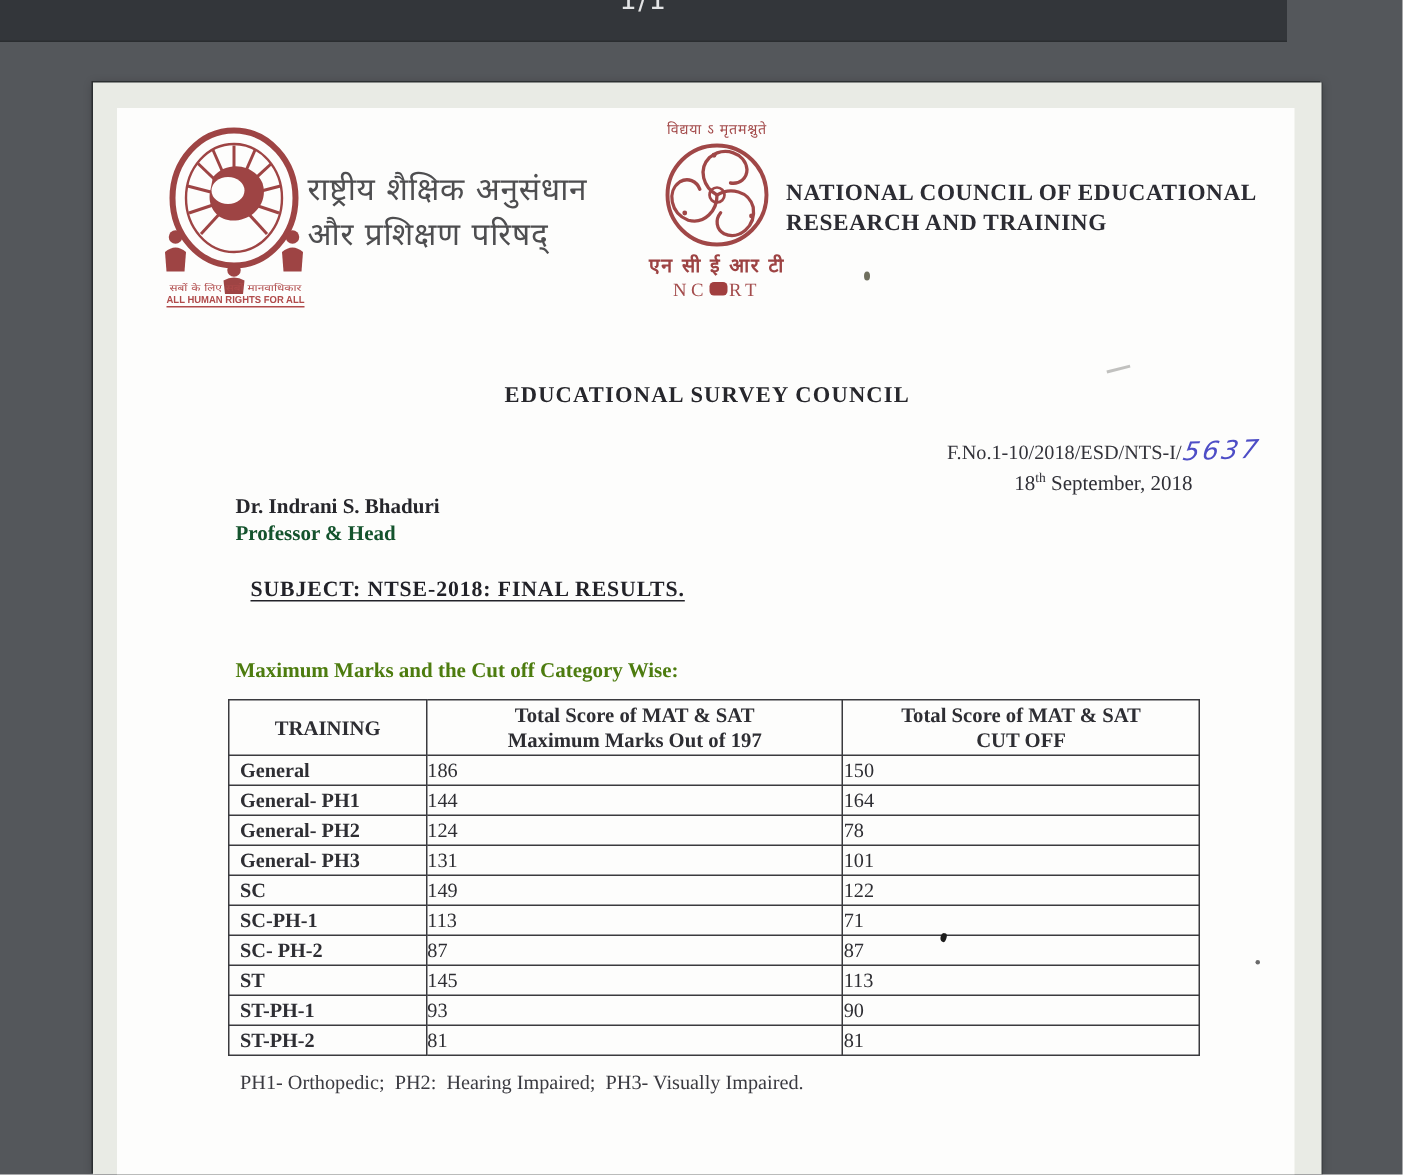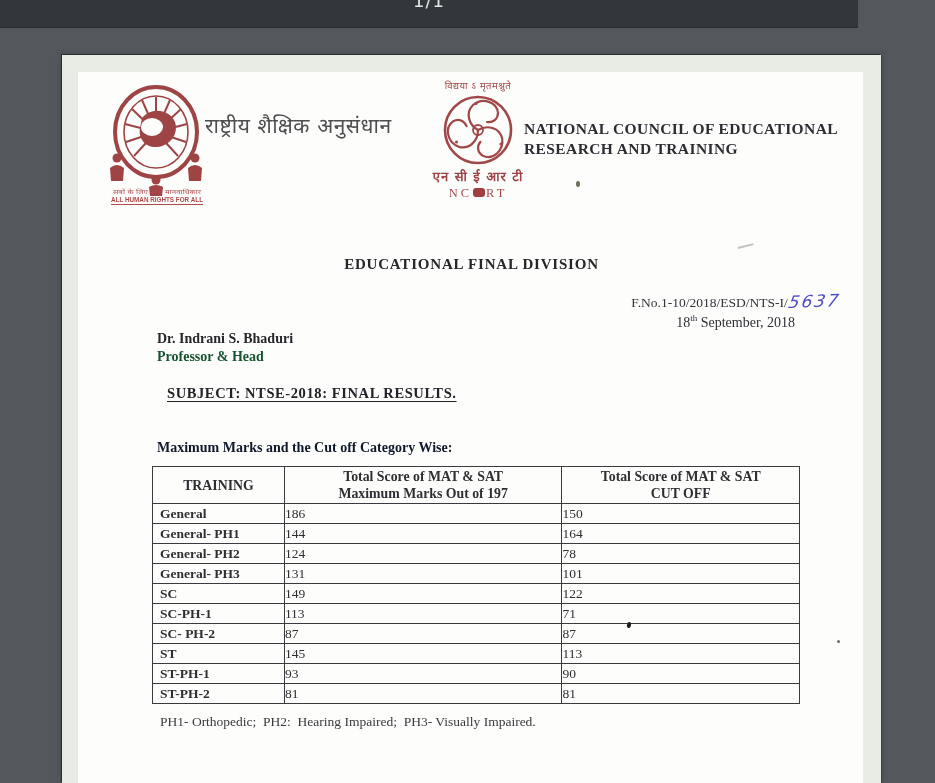--- a/index.html
+++ b/index.html
@@ -41,21 +41,21 @@
   .fno { right:41px; top:236px; font-size:13.5px; color:#33333a; white-space:pre; }
   .fno .handwritten { display:inline-block; font-family:"DejaVu Sans",sans-serif;
                       font-style:italic; font-size:17px; color:#4d4dc6; letter-spacing:2px;
                       transform:skewX(-12deg) rotate(-2deg); margin-left:1px; }
   .dateline { right:86px; top:258px; font-size:14px; color:#2f2f36; white-space:pre; }
   .dateline sup { font-size:9px; }
   .author-name { left:95px; top:276px; font-weight:bold; font-size:14px; color:#26262b; }
   .author-title { left:95px; top:294px; font-weight:bold; font-size:14px; color:#14532d; }
   .subject { left:95px; top:330px; font-weight:bold; font-size:14.5px; letter-spacing:.6px;
              color:#222228; text-decoration:underline; text-underline-offset:3px;margin-left:10px; }
-  .caption { left:95px; top:385px; font-weight:bold; font-size:14px; color:#0f172a; }
+  .caption { left:95px; top:385px; font-weight:bold; font-size:14px; color:#4d7c0f; }
 
   
   table.cutoff { position:absolute; left:90px; top:411px; width:648px; border-collapse:collapse;
                  font-size:13.5px; color:#2e2e33; }
   table.cutoff th, table.cutoff td { border:1px solid #3a3a3e; }
   table.cutoff th { font-weight:bold; text-align:center; height:37px; line-height:17px;
                     padding:1px 2px; font-size:13.8px; }
   table.cutoff td { height:19px; line-height:19px; padding:0; }
   td.cat { font-weight:bold; padding-left:7px !important; width:132px; }
   th.c1 { width:132px; } th.c2 { width:278px; } th.c3 { width:238px; }
@@ -110,20 +110,21 @@
       <circle cx="52" cy="96" r="4.5"></circle>
       <path d="M45,103 Q52,99 59,103 L58,112 L46,112 Z"></path>
     </g>
     <text x="53" y="110" text-anchor="middle" font-size="6" fill="#b04b4b" font-family="DejaVu Sans, sans-serif" textLength="88" lengthAdjust="spacingAndGlyphs">सबों के लिए सबों मानवाधिकार</text>
     <text x="53" y="118" text-anchor="middle" font-size="6.8" font-weight="bold" fill="#b04b4b" font-family="Liberation Sans, sans-serif" textLength="92" lengthAdjust="spacingAndGlyphs">ALL HUMAN RIGHTS FOR ALL</text>
     <line x1="7" y1="120.5" x2="99" y2="120.5" stroke="#b04b4b" stroke-width="1"></line>
   </svg>
 
   <div class="abs hindi-name">
     <div>राष्ट्रीय शैक्षिक अनुसंधान</div>
+    <div>और प्रशिक्षण परिषद्</div>
   </div>
 
   <div class="abs ncert-block">
     <div class="ncert-motto">विद्यया ऽ मृतमश्नुते</div>
     <svg class="ncert-emblem" width="72" height="72" viewBox="0 0 72 72">
       <circle cx="36" cy="36" r="33" fill="none" stroke="#a04747" stroke-width="2.6"></circle>
       <g fill="none" stroke="#a04747" stroke-width="2.2" stroke-linecap="round">
         <path d="M36 36 C 27 31, 23 19, 31 11 C 41 3, 55 8, 56 19 C 56 25, 51 29, 45 28"></path>
         <path d="M36 36 C 27 31, 23 19, 31 11 C 41 3, 55 8, 56 19 C 56 25, 51 29, 45 28" transform="rotate(120 36 36)"></path>
         <path d="M36 36 C 27 31, 23 19, 31 11 C 41 3, 55 8, 56 19 C 56 25, 51 29, 45 28" transform="rotate(240 36 36)"></path>
@@ -137,21 +138,21 @@
     </svg>
     <div class="ncert-hindi">एन सी ई आर टी</div>
     <div class="ncert-latin"><span>NC</span><span class="eblock"></span><span>RT</span></div>
   </div>
 
   <div class="abs eng-name">
     <div>NATIONAL COUNCIL OF EDUCATIONAL</div>
     <div>RESEARCH AND TRAINING</div>
   </div>
 
-  <div class="abs division">EDUCATIONAL FINAL DIVISION</div>
+  <div class="abs division">EDUCATIONAL SURVEY COUNCIL</div>
 
   <div class="abs fno"><span>F.No.1-10/2018/ESD/NTS-I/</span><span class="handwritten">5637</span></div>
 
   <div class="abs dateline"><span>18</span><sup>th</sup><span> September, 2018</span></div>
 
   <div class="abs author-name">Dr. Indrani S. Bhaduri</div>
   <div class="abs author-title">Professor &amp; Head</div>
 
   <div class="abs subject">SUBJECT: NTSE-2018: FINAL RESULTS.</div>
 

